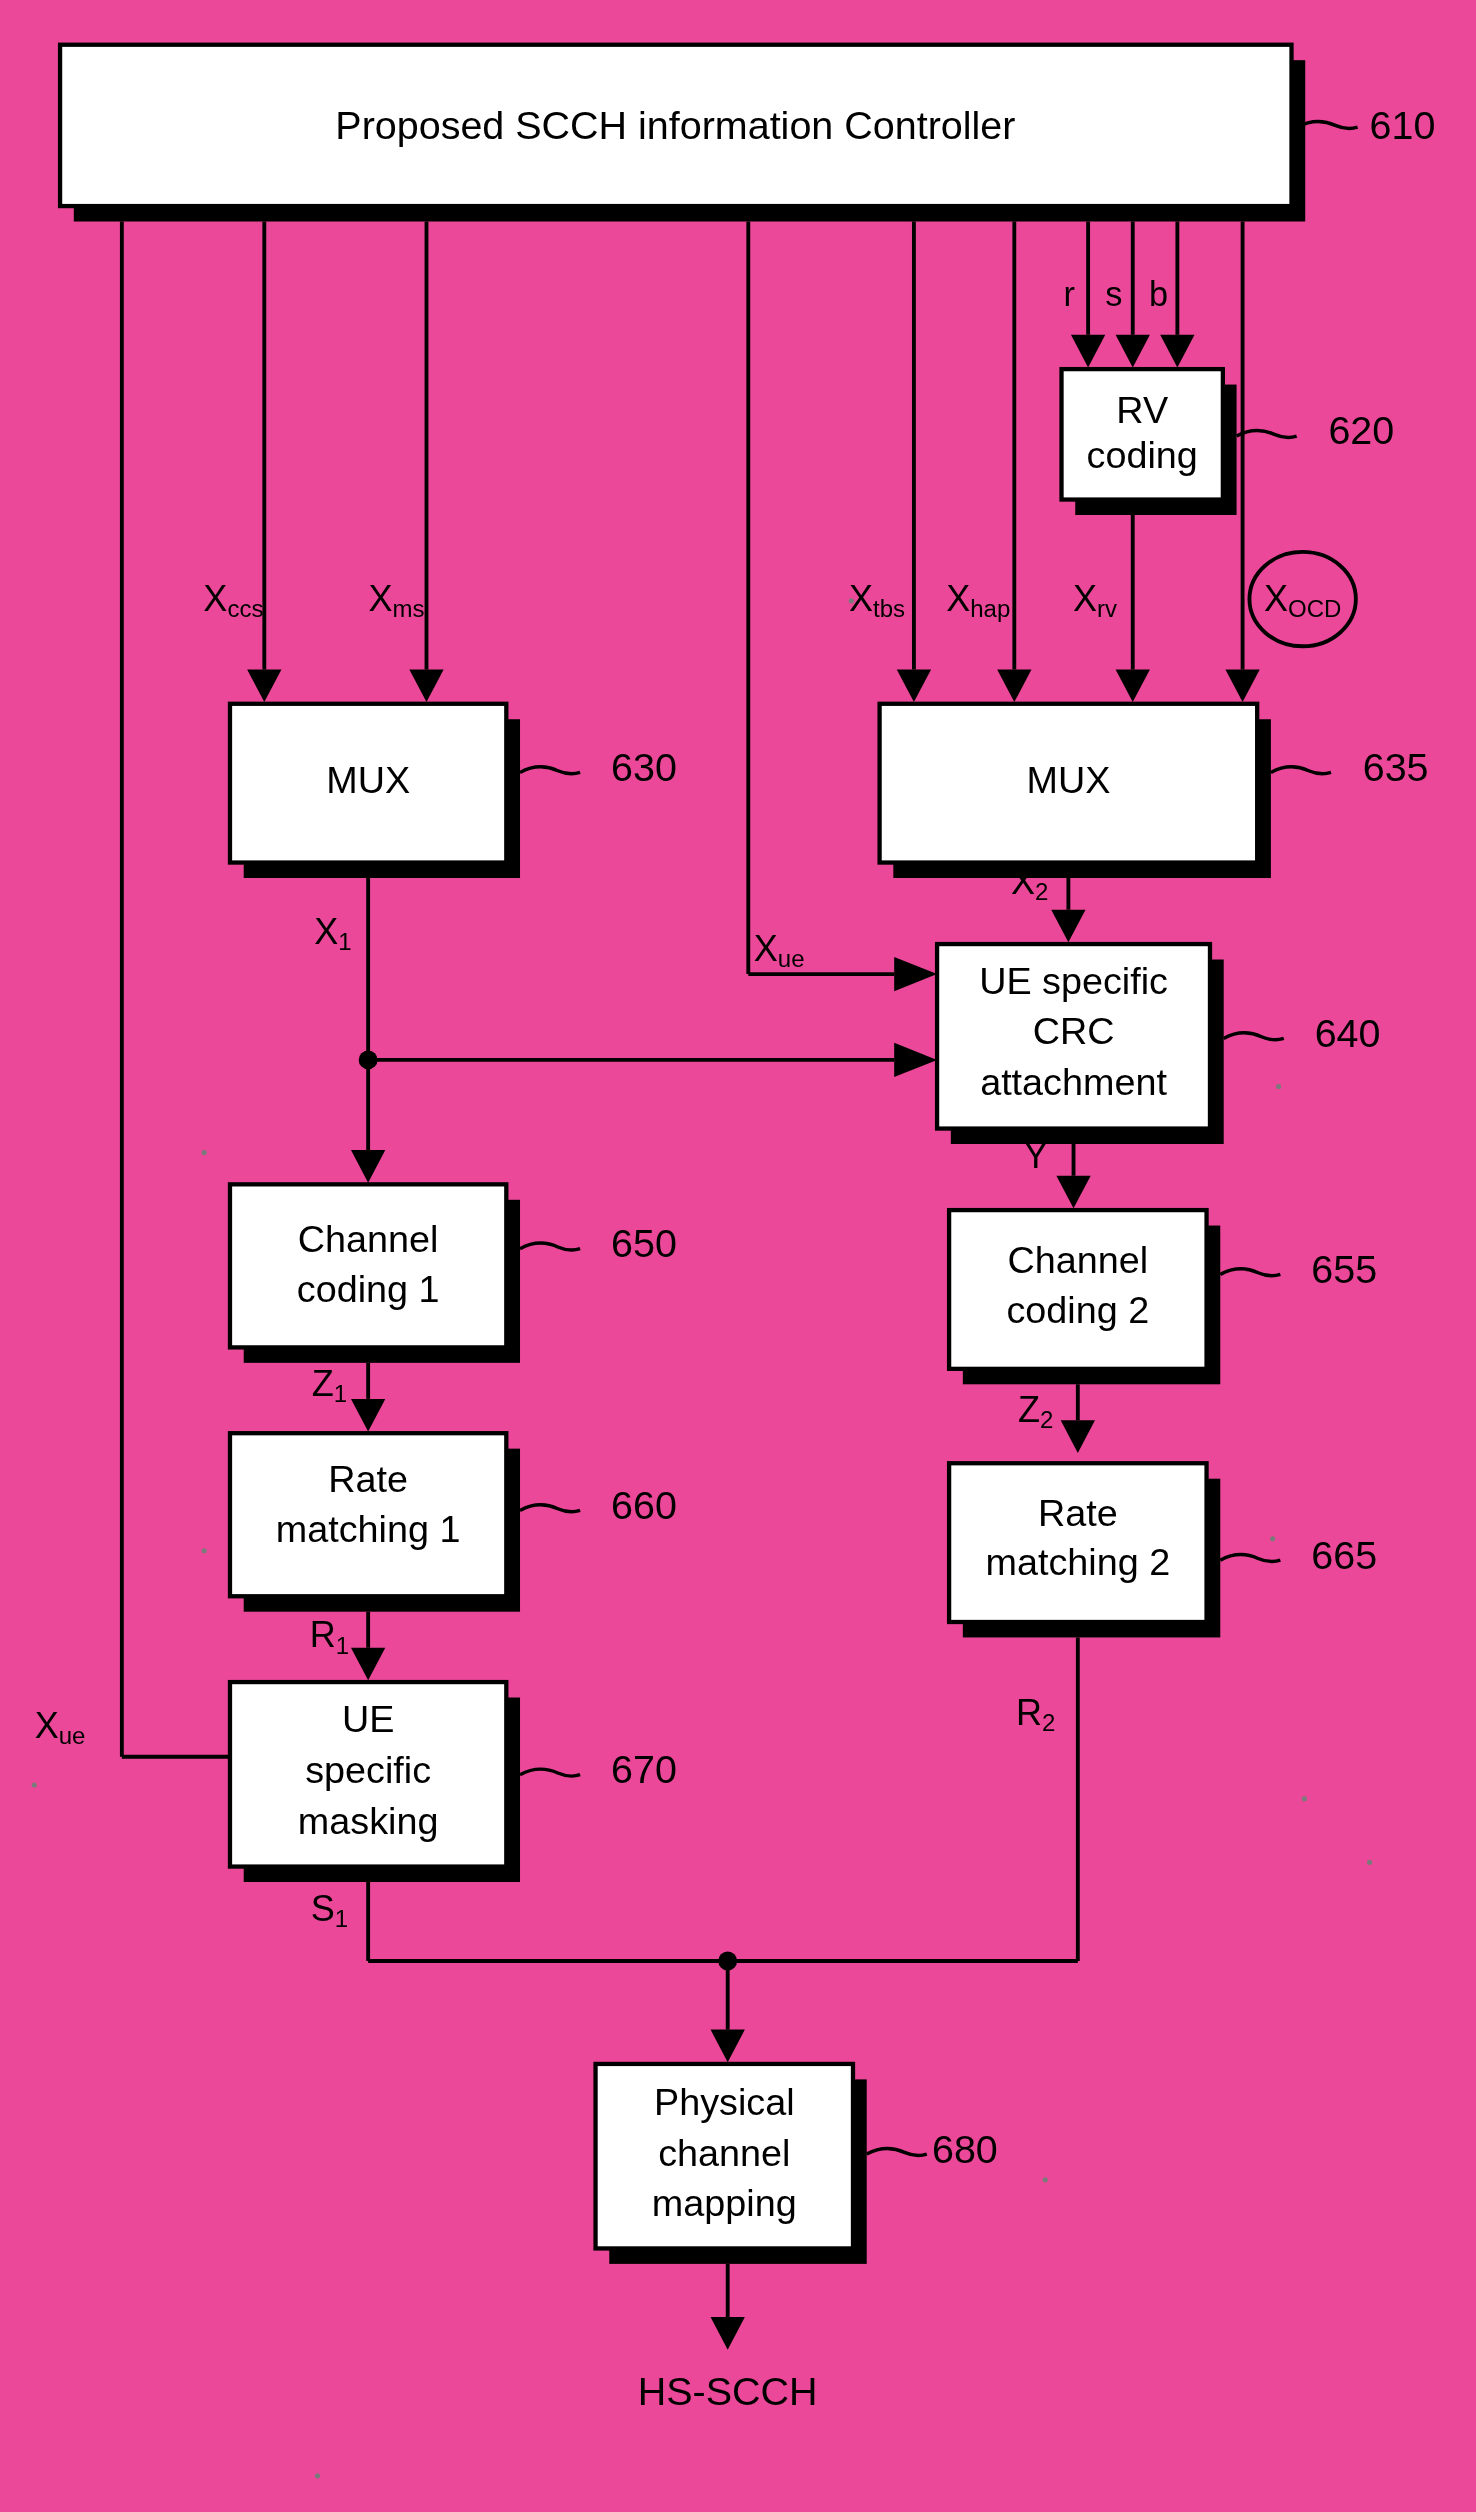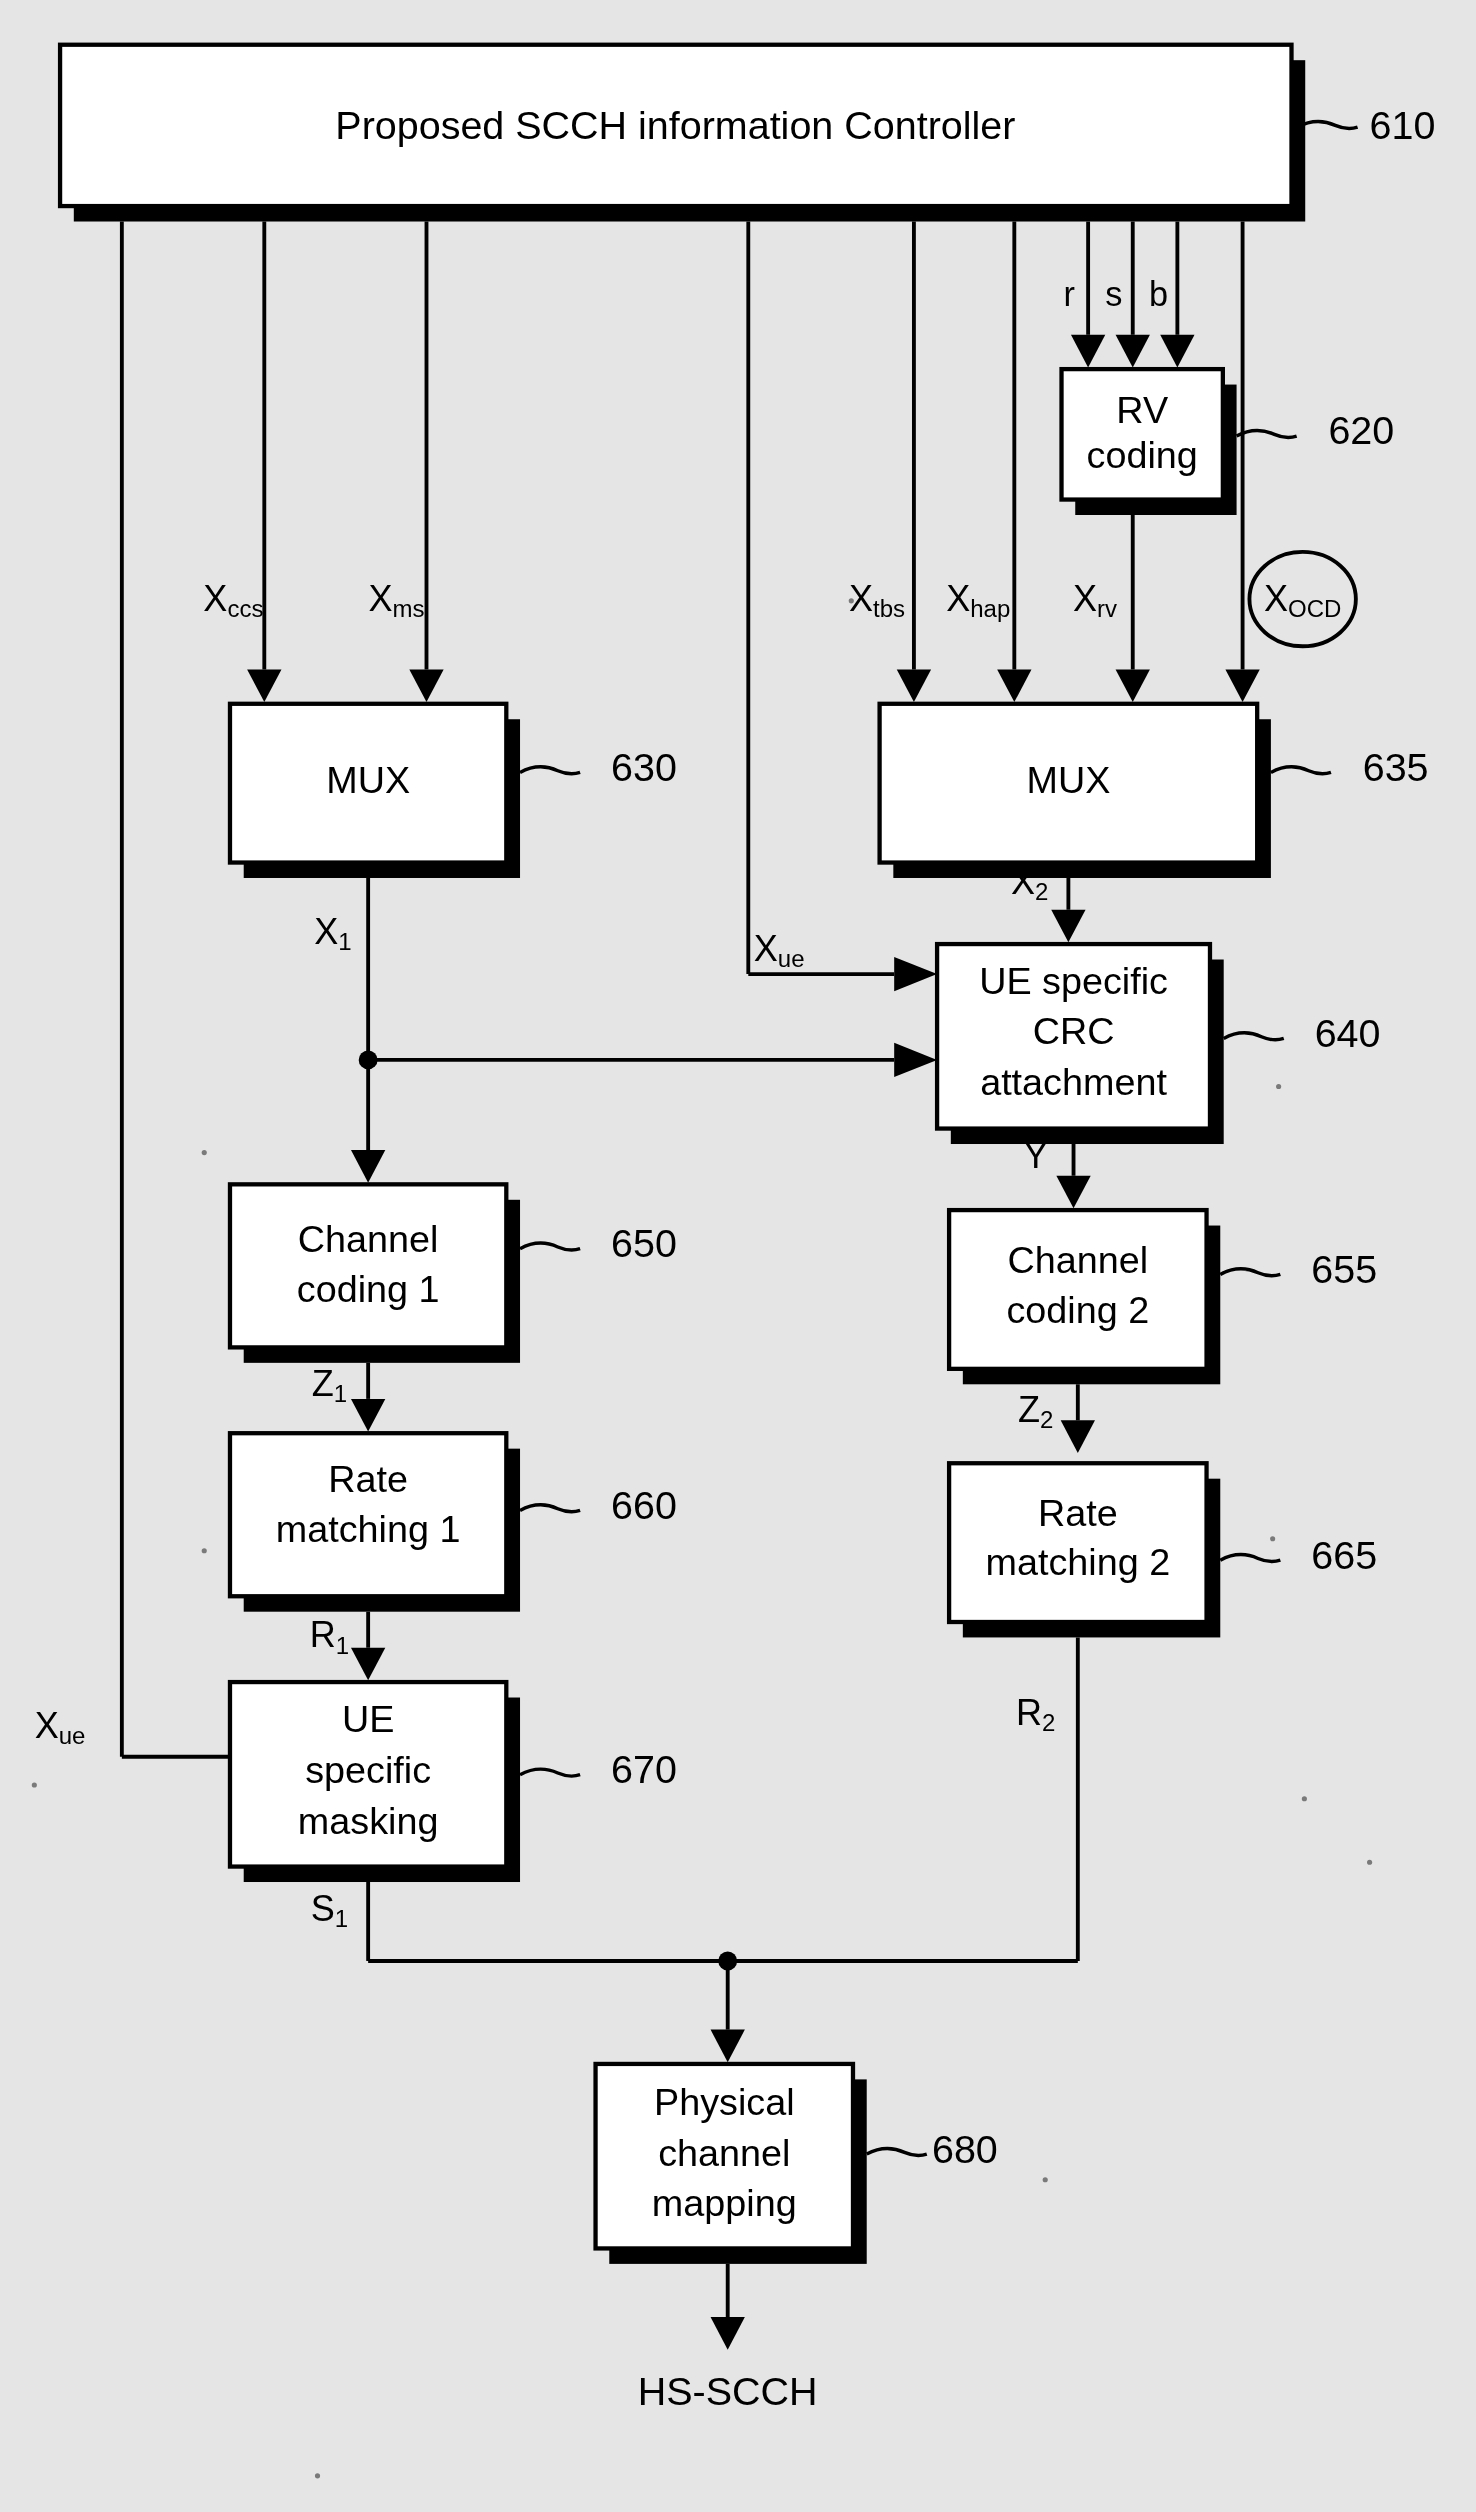--- a/index.html
+++ b/index.html
@@ -8,21 +8,21 @@
     padding: 0;
     background: #ffffff;
   }
   body {
     font-family: "Liberation Sans", sans-serif;
   }
   #figure-root {
     position: relative;
     width: 1476px;
     height: 2512px;
-    background: #e5e5e5;
+    background: #ec4899;
     overflow: hidden;
   }
   svg#diagram {
     display: block;
     width: 1476px;
     height: 2512px;
   }
   .blk-face {
     fill: #ffffff;
     stroke: #000000;

